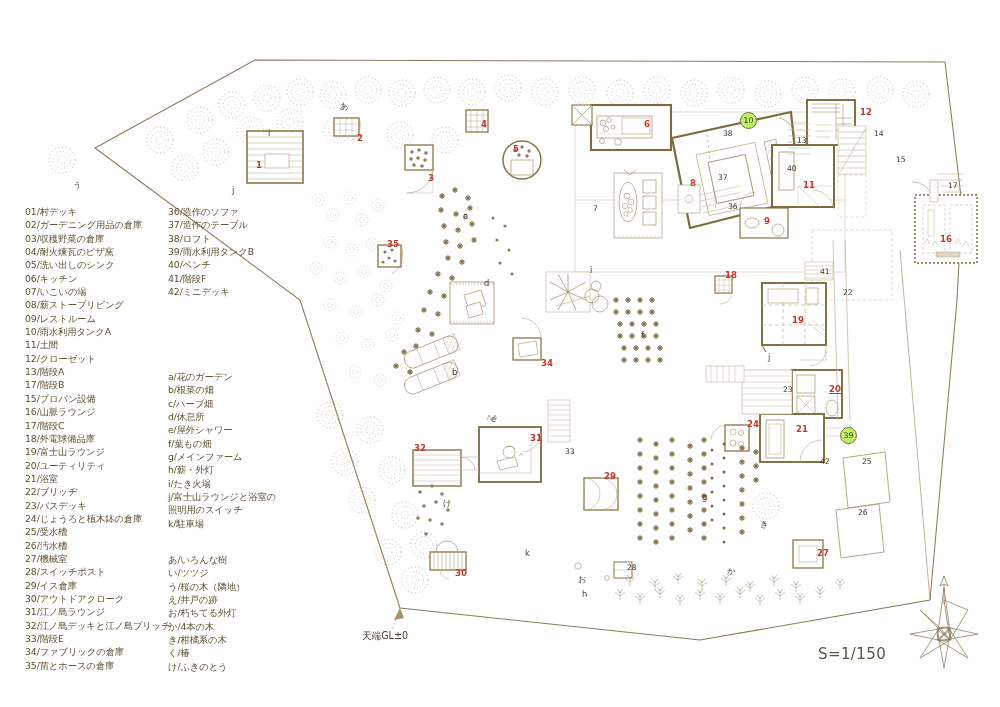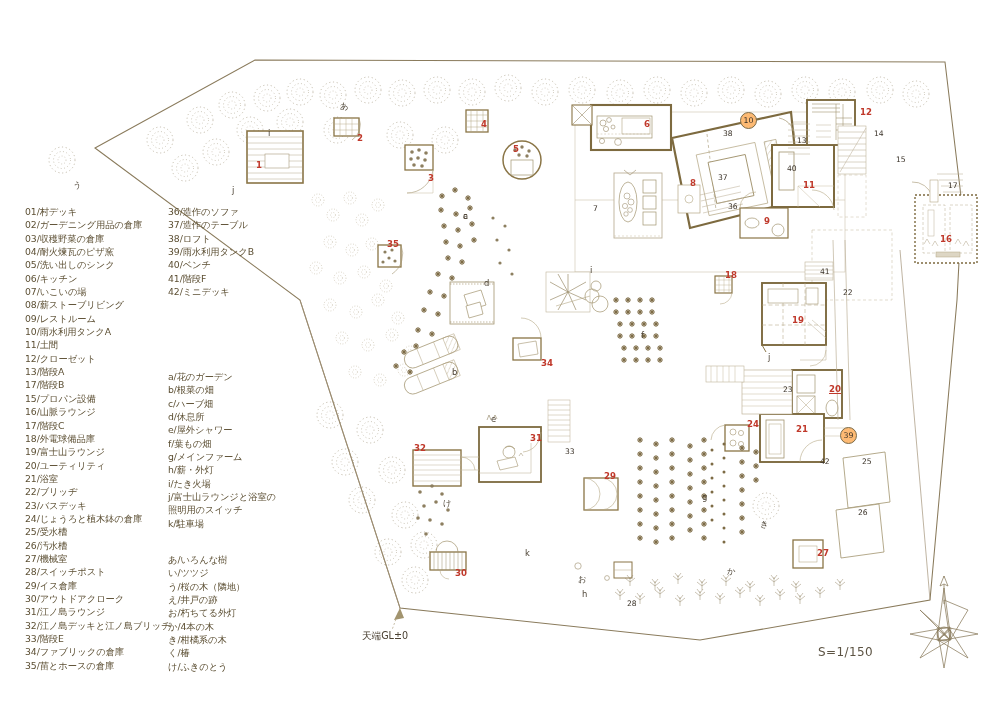--- a/index.html
+++ b/index.html
@@ -19,24 +19,24 @@
 
   
   #plan{position:absolute;left:0;top:0;width:1000px;height:707px;}
 
   
   .tag{position:absolute;font-size:8.6px;color:#3a3228;white-space:nowrap;}
   .tag.red{color:#c0392b;font-weight:bold;}
   .tag.small{font-size:7.6px;}
   .tag.kana{font-size:8.4px;color:#4a4032;}
   .note{position:absolute;font-size:9.6px;color:#4a4032;white-space:nowrap;}
-  .scale{position:absolute;font-size:12px;color:#5c5343;letter-spacing:.4px;}
+  .scale{position:absolute;font-size:15px;color:#5c5343;letter-spacing:.4px;}
   .circnum{position:absolute;width:15px;height:15px;border:1px solid #7a6b4a;
            border-radius:50%;font-size:7.8px;color:#3a3228;
-           display:flex;align-items:center;justify-content:center;background:#fdba74;}
+           display:flex;align-items:center;justify-content:center;background:#bef264;}
 </style>
 </head>
 <body>
 
 <div id="page">
 
   <svg id="plan" viewBox="0 0 1000 707">
     <defs>
       <pattern id="hatchLine" width="6" height="6" patternUnits="userSpaceOnUse">
         <path d="M0,6 L6,0" stroke="#b9ab8c" stroke-width=".5"></path>
@@ -807,21 +807,21 @@
       <div class="tag small" style="left: 874px; top: 129px;">14</div>
       <div class="tag small" style="left: 896px; top: 155px;">15</div>
       <div class="tag small" style="left: 948px; top: 181px;">17</div>
       <div class="tag small" style="left: 787px; top: 164px;">40</div>
       <div class="tag small" style="left: 820px; top: 267px;">41</div>
       <div class="tag small" style="left: 843px; top: 288px;">22</div>
       <div class="tag small" style="left: 776px; top: 385px; margin-left: 7px;">23</div>
       <div class="tag small" style="left: 820px; top: 457px;">42</div>
       <div class="tag small" style="left: 862px; top: 457px;">25</div>
       <div class="tag small" style="left: 858px; top: 508px;">26</div>
-      <div class="tag small" style="left: 627px; top: 563px; margin-top: 36px;">28</div>
+      <div class="tag small" style="left: 627px; top: 563px;">28</div>
       <div class="tag small" style="left: 565px; top: 447px;">33</div>
       <div class="tag kana" style="left: 232px; top: 185px;">j</div>
       <div class="tag kana" style="left: 268px; top: 128px;">i</div>
       <div class="tag kana" style="left: 463px; top: 211px;">c</div>
       <div class="tag kana" style="left: 463px; top: 211px;">a</div>
       <div class="tag kana" style="left: 484px; top: 278px;">d</div>
       <div class="tag kana" style="left: 452px; top: 367px;">b</div>
       <div class="tag kana" style="left: 491px; top: 414px;">e</div>
       <div class="tag kana" style="left: 641px; top: 330px;">f</div>
       <div class="tag kana" style="left: 702px; top: 492px;">g</div>

